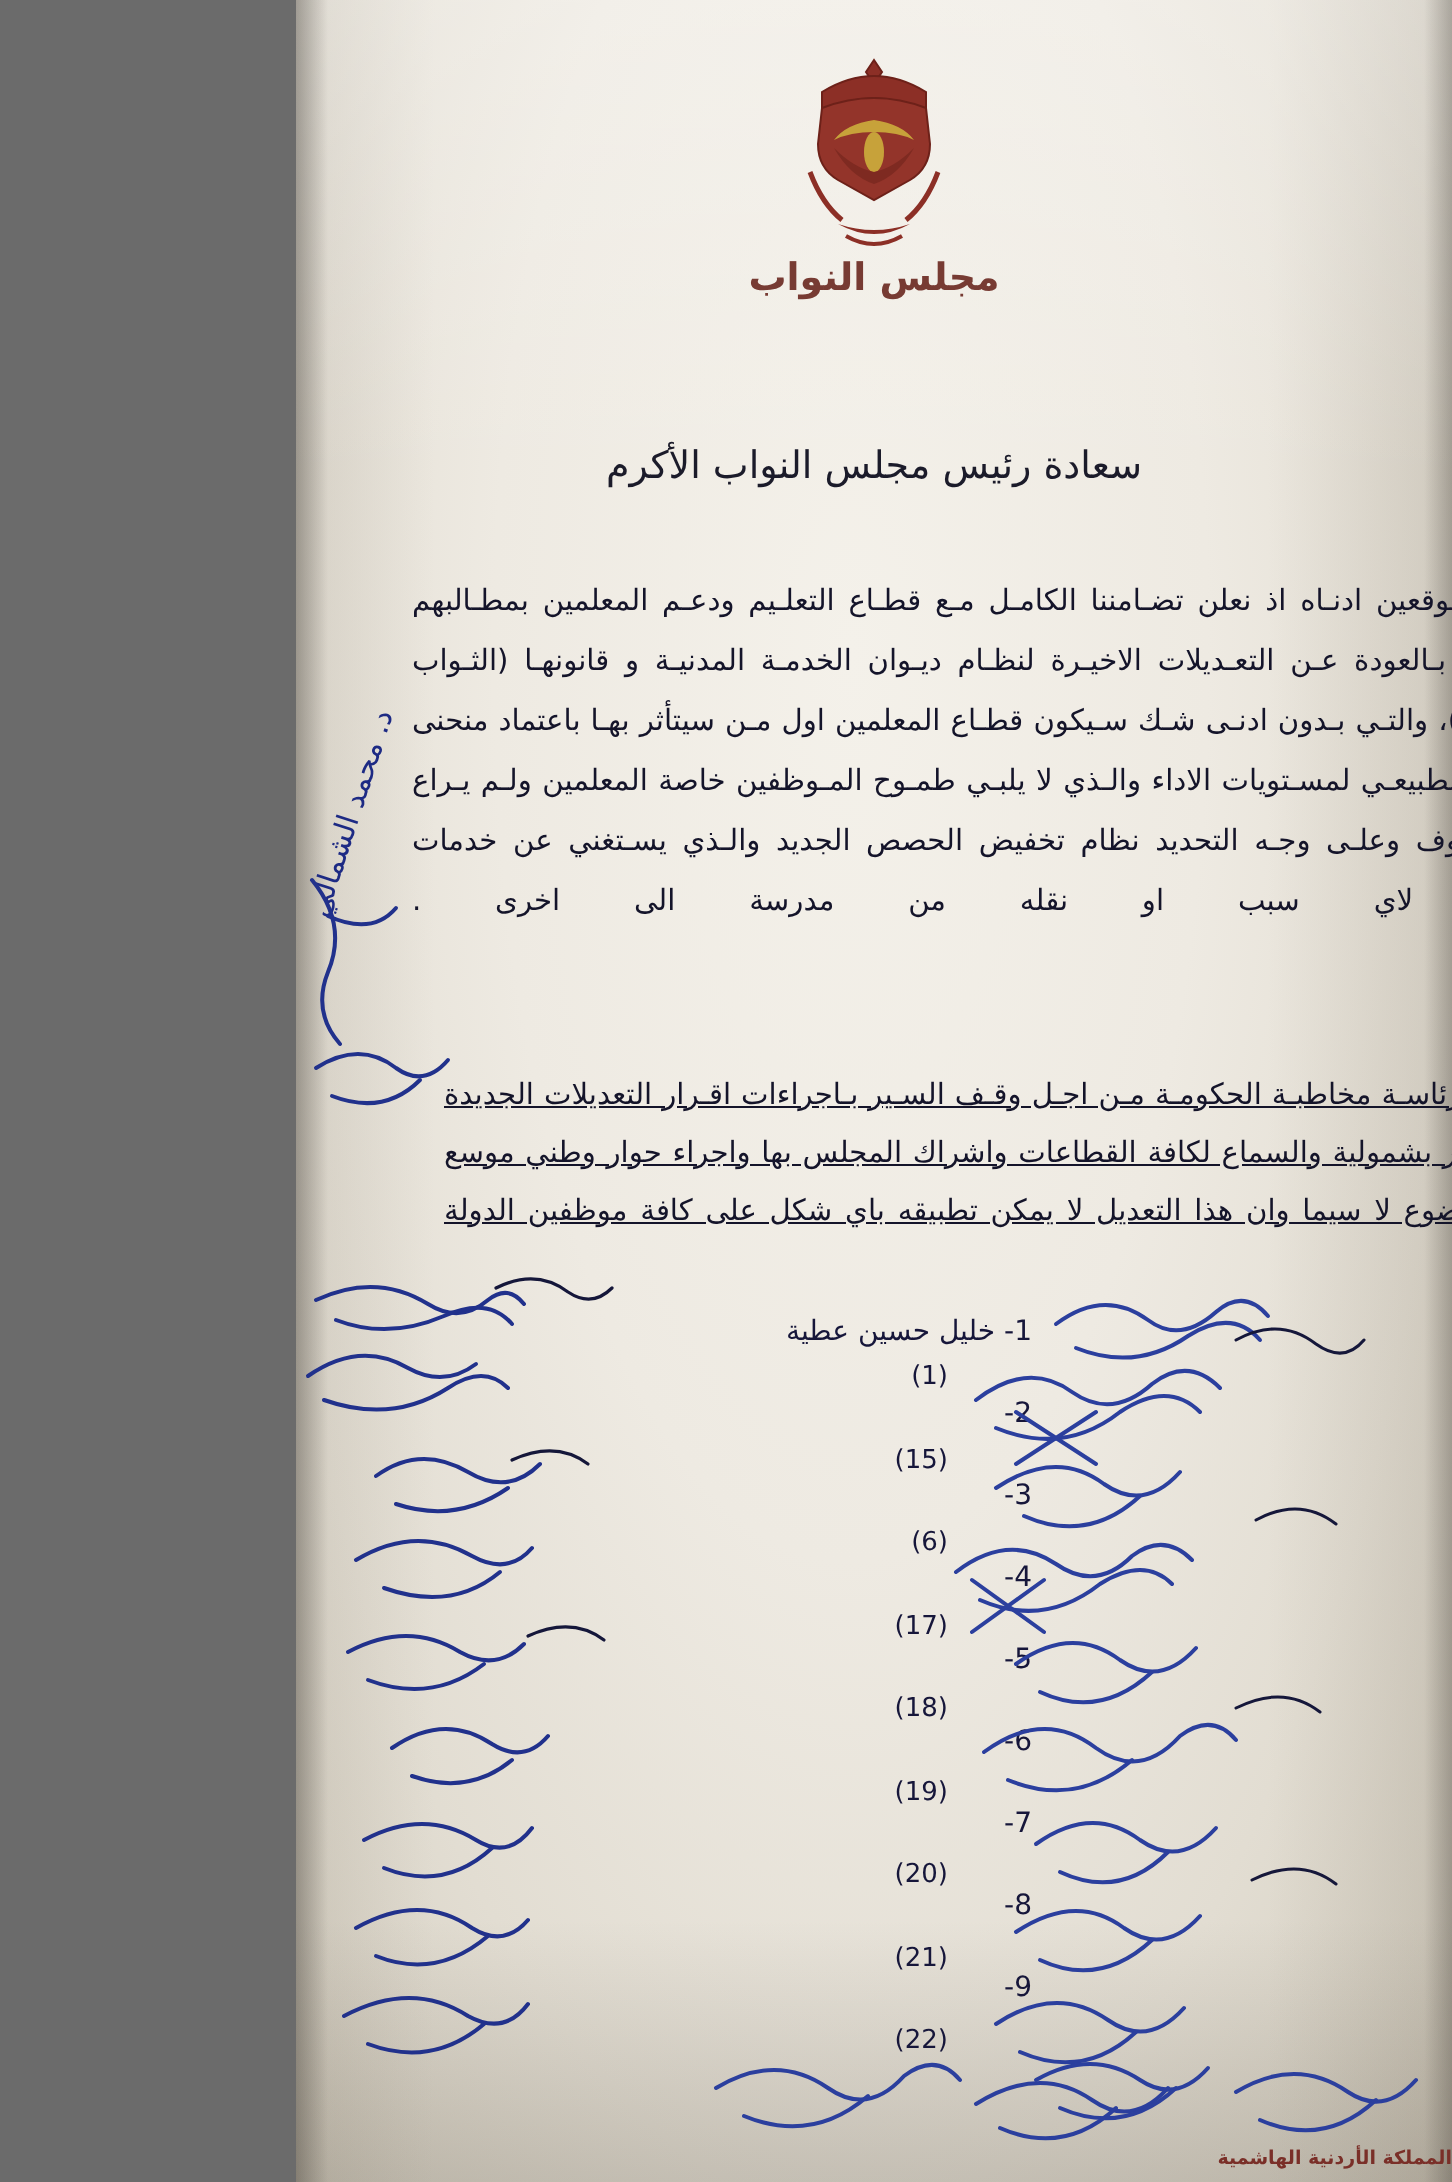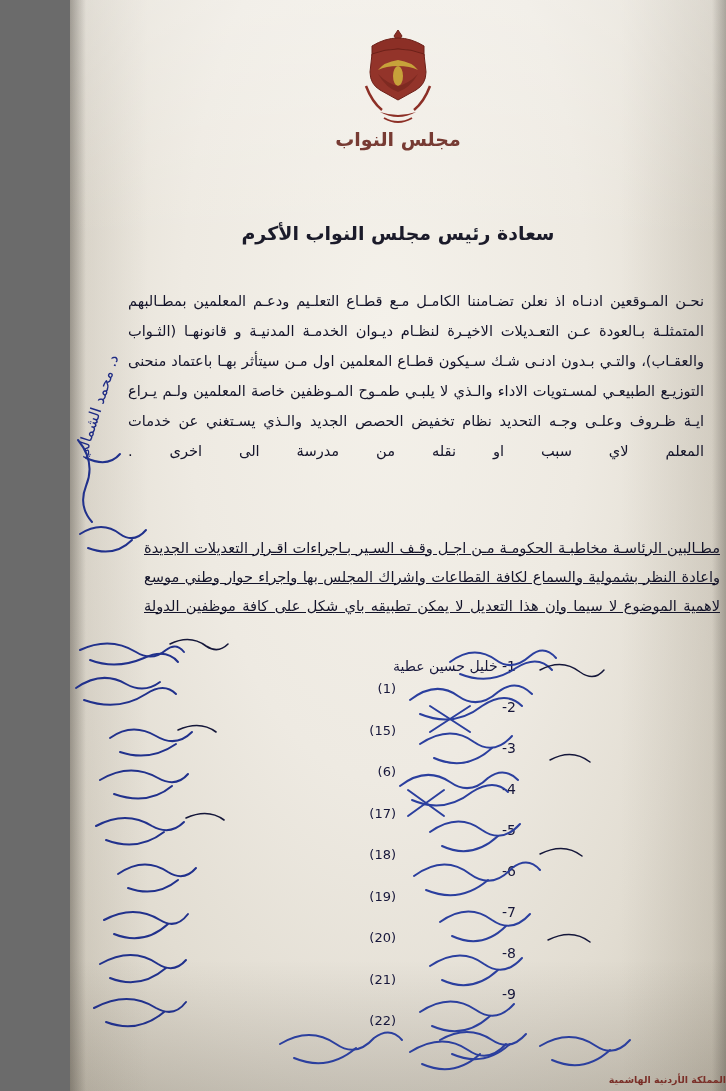--- a/index.html
+++ b/index.html
@@ -2,21 +2,21 @@
 <html lang="ar" dir="rtl"><head>
 <meta charset="utf-8">
 <style>
   html, body {
     margin: 0;
     padding: 0;
     background: #6b6b6b;
   }
   .page {
     position: relative;
-    width: 656px;
+    width: 578px;
     height: 1091px;
     overflow: hidden;
     background: #fef9c3;
     font-family: "DejaVu Sans", sans-serif;
   }
   
   .paper {
     position: absolute;
     inset: 0;
     background:
@@ -70,21 +70,21 @@
   }
 
   
   .doc-title {
     position: absolute;
     top: 222px;
     left: 0;
     width: 100%;
     text-align: center;
     font-size: 19px;
-    font-weight: bold;
+    font-weight: normal;
     color: #1b1b2a;
     font-family: "DejaVu Sans", sans-serif;
   }
 
   .body-block {
     position: absolute;
     top: 286px;
     left: 58px;
     width: 576px;
     text-align: justify;

